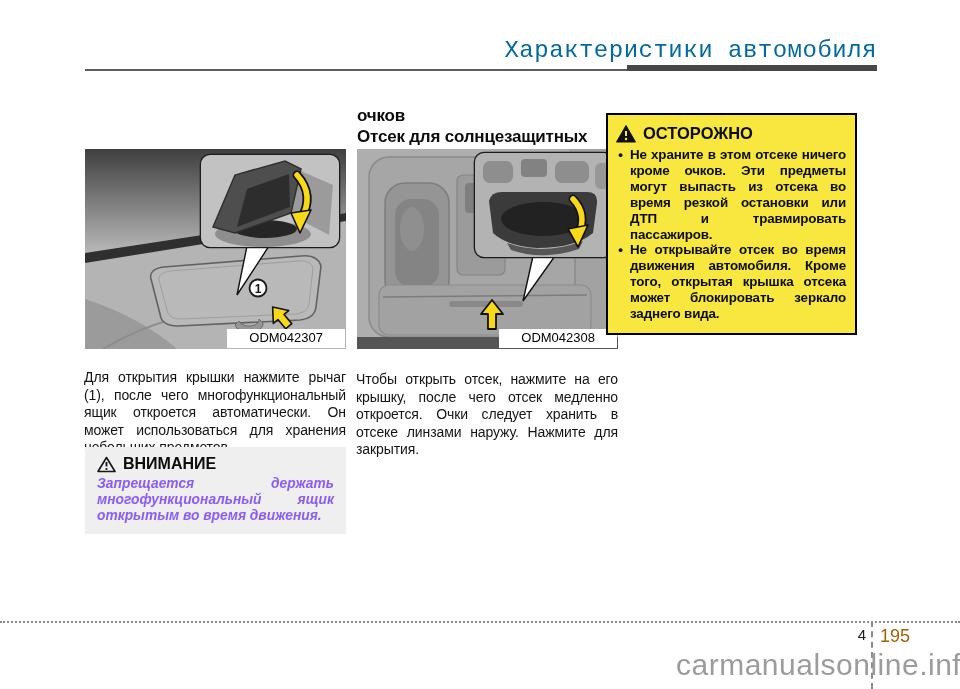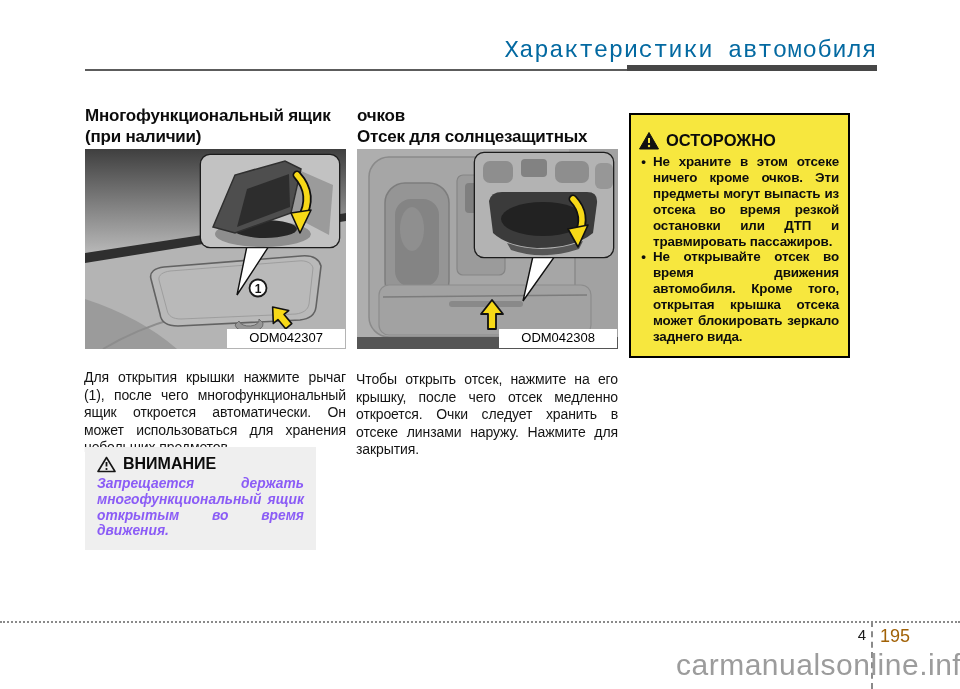--- a/index.html
+++ b/index.html
@@ -16,28 +16,28 @@
   .col-heading span{display:block;}
   
   .photo{position:absolute;width:261px;height:200px;}
   .photo svg{display:block;width:100%;height:100%;}
   .caption{position:absolute;right:1px;bottom:1px;background:#fff;color:#000;
         font-size:13px;padding:1px 22px 2px;line-height:16px;}
   
   .body-text{position:absolute;width:262px;font-size:14px;line-height:17.6px;
         text-align:justify;color:#141414;letter-spacing:-0.1px;}
   
-  .attention-box{position:absolute;left:85px;top:447px;width:231px;box-sizing:border-box;
+  .attention-box{position:absolute;left:85px;top:447px;width:261px;box-sizing:border-box;
         background:#efefef;padding:8px 12px 11px;}
   .box-title{display:flex;align-items:center;gap:7px;font-size:16px;font-weight:bold;color:#0c0c0c;}
   .attention-text{margin-top:3px;font-size:13.8px;font-weight:bold;font-style:italic;
         line-height:15.8px;text-align:justify;color:#8b5cf6;}
   
-  .caution-box{position:absolute;left:629px;top:113px;width:221px;box-sizing:border-box;
-        background:#f7e73e;border:2px solid #000;padding:16px 9px 11px 8px;}
+  .caution-box{position:absolute;left:606px;top:113px;width:251px;box-sizing:border-box;
+        background:#f7e73e;border:2px solid #000;padding:9px 9px 11px 8px;}
   .caution-box .box-title{font-size:16.5px;margin-bottom:4px;}
   .bullet-row{display:flex;gap:5px;font-size:13.4px;font-weight:bold;line-height:15.9px;
         color:#0d0d0d;letter-spacing:-0.15px;}
   .bullet-marker{flex:0 0 9px;text-align:center;}
   .bullet-text{flex:1;text-align:justify;}
   
   .footer-dashes{position:absolute;left:0;top:621px;width:960px;height:0;
         border-top:2px dotted #8a8a8a;}
   .footer-vline{position:absolute;left:871px;top:621px;height:68px;width:0;
         border-left:2px dashed #8a8a8a;}
@@ -49,24 +49,20 @@
 </style>
 </head>
 <body>
 
 <div class="page">
 
   <div class="header-title">Характеристики автомобиля</div>
   <div class="rule-thin"></div>
   <div class="rule-thick"></div>
 
-  <div class="col-heading" style="left:85px;">
-    <span>Многофункциональный ящик</span>
-    <span>(при наличии)</span>
-  </div>
 
   <div class="col-heading" style="left:357px;">
     <span>очков</span>
     <span>Отсек для солнцезащитных</span>
   </div>
 
   <div class="photo" style="left:85px;top:149px;">
     <svg viewBox="0 0 261 200">
       <defs>
         <linearGradient id="wind" x1="0" y1="0" x2="0" y2="1">

